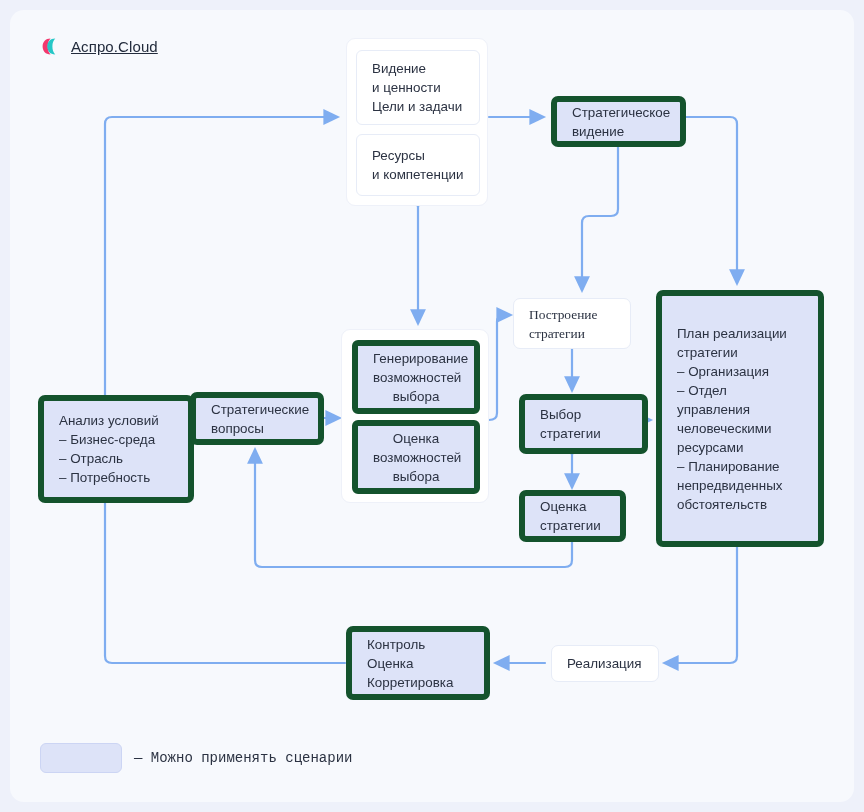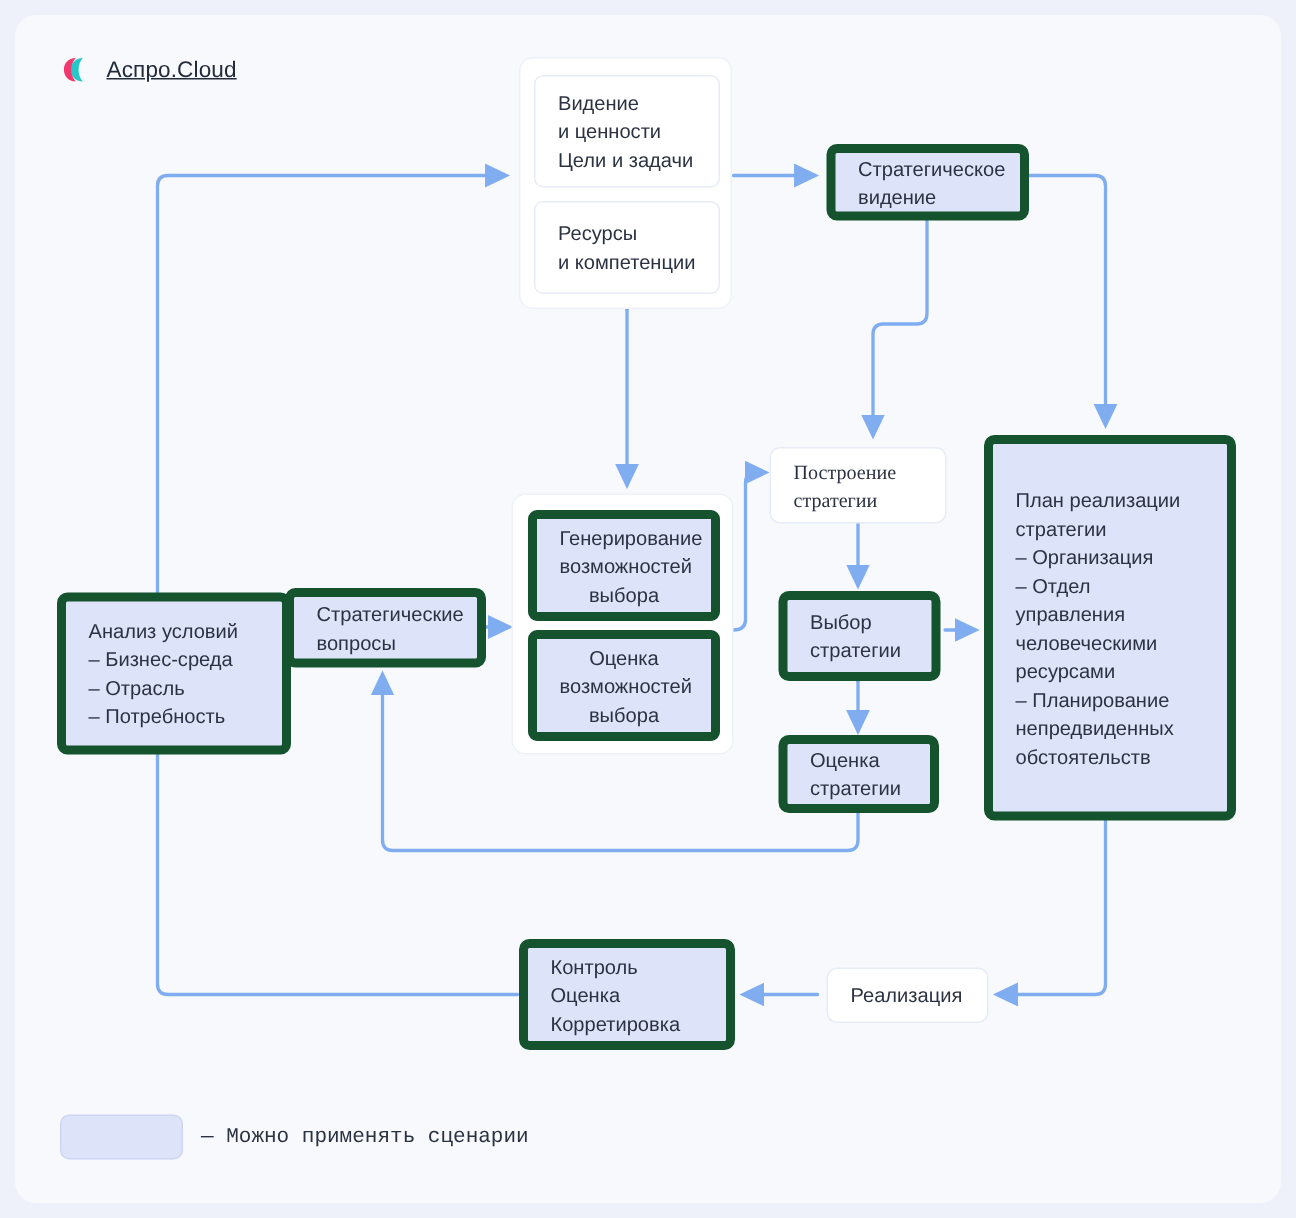--- a/index.html
+++ b/index.html
@@ -181,21 +181,21 @@
 возможностей
 выбора</div>
     </div>
   </div>
 
   <div class="node white" style="left:513px; top:298px; width:118px; height:51px;">
     <div class="pad title" style="white-space:pre-line;font-family:Liberation Serif, serif;">Построение
 стратегии</div>
   </div>
 
-  <div class="node blue" style="left:519px; top:394px; width:108px; height:60px;">
+  <div class="node blue" style="left:519px; top:394px; width:129px; height:60px;">
     <div class="pad title" style="white-space:pre-line;">Выбор
 стратегии</div>
   </div>
 
   <div class="node blue" style="left:519px; top:490px; width:107px; height:52px;">
     <div class="pad title" style="white-space:pre-line;">Оценка
 стратегии</div>
   </div>
 
   <div class="node blue" style="left:656px; top:290px; width:168px; height:257px;">

